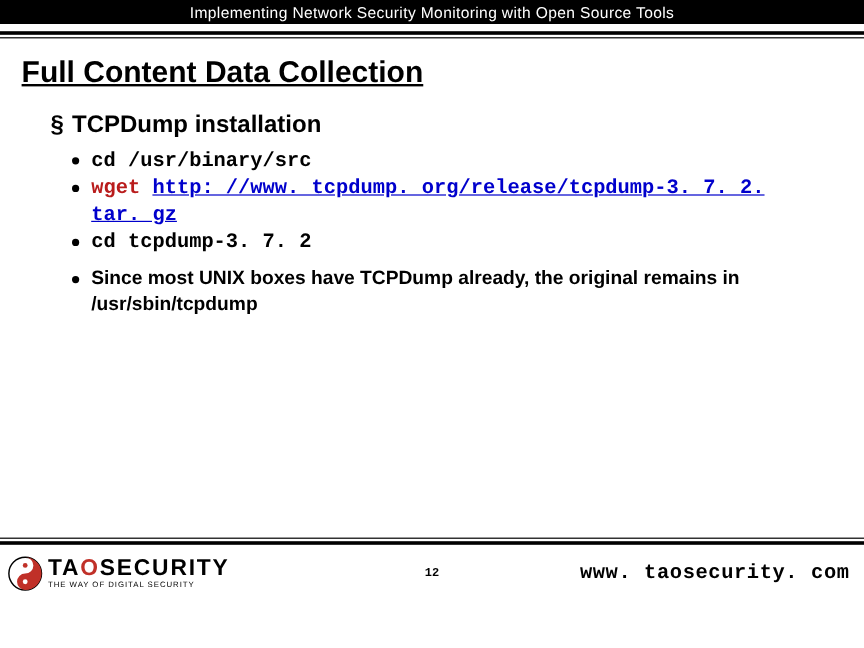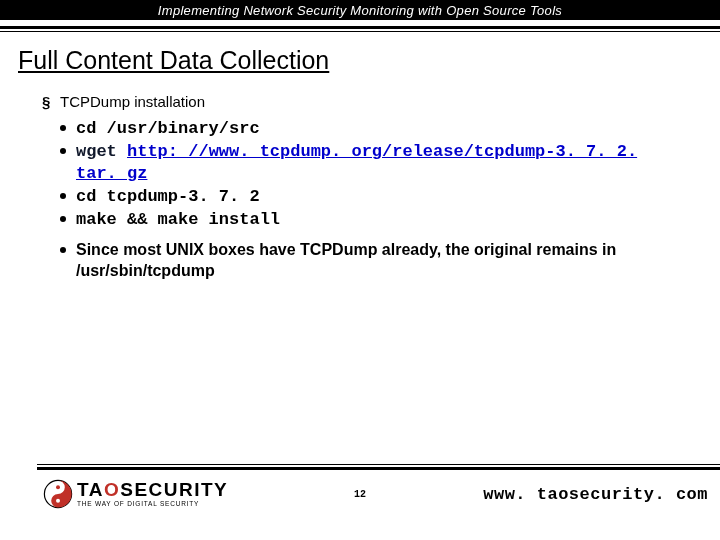--- a/index.html
+++ b/index.html
@@ -11,51 +11,50 @@
     position: relative;
     overflow: hidden;
   }
   .topbar {
     background: #000;
     color: #fff;
     font-size: 13px;
     text-align: center;
     padding: 3px 0 2px 0;
     letter-spacing: 0.3px;
-    font-style: italic;
   }
   .hr-pair {
     margin-top: 6px;
   }
   .hr-pair .line1 {
     border: none;
     border-top: 3px solid #000;
     margin: 0;
   }
   .hr-pair .line2 {
     border: none;
     border-top: 1px solid #000;
     margin-top: 2px;
   }
   .slide-title {
     font-family: Verdana, Arial, sans-serif;
-    font-weight: normal;
+    font-weight: bold;
     font-size: 25px;
     text-decoration: underline;
     margin: 14px 0 18px 18px;
     color: #000;
   }
   .content {
     margin: 0 32px 0 42px;
   }
   .l1 {
     position: relative;
     padding-left: 18px;
-    font-weight: normal;
-    font-size: 15px;
+    font-weight: bold;
+    font-size: 20px;
     margin-bottom: 8px;
   }
   .l1::before {
     content: "§";
     position: absolute;
     left: 0;
     top: 0;
     font-weight: bold;
   }
   .l2 {
@@ -79,28 +78,27 @@
   }
   .l2.sans {
     font-family: Verdana, Arial, sans-serif;
     font-size: 16px;
     line-height: 1.3;
   }
   .l2 a, .link {
     color: #0000cc;
     text-decoration: underline;
   }
-  .wget-prefix { color: #0f172a; text-decoration: none; }
+  .wget-prefix { color: #b91c1c; text-decoration: none; }
   .footer {
     position: absolute;
     left: 0;
     right: 0;
-    bottom: 0;
+    bottom: 16px;
     height: 76px;
-    padding-left: 37px;
   }
   .footer .line1b {
     border: none;
     border-top: 1px solid #000;
     margin-bottom: 2px;
   }
   .footer .line2b {
     border: none;
     border-top: 3px solid #000;
   }
@@ -187,23 +185,20 @@
   <div class="l2">
     <span class="wget-prefix">wget </span><a href="#" class="link">http: //www. tcpdump. org/release/tcpdump-3. 7. 2. tar. gz</a>
   </div>
 
 
   <div class="l2">
     <span>cd tcpdump-3. 7. 2</span>
   </div>
 
 
-  <div class="l2">
-    <span>make &amp;&amp; make install</span>
-  </div>
 
   <div class="l2 sans group-gap">
     <span>Since most UNIX boxes have TCPDump already, the original remains in /usr/sbin/tcpdump</span>
   </div>
 
 
 </div>
 
 <div class="footer">
   <hr class="line1b">

